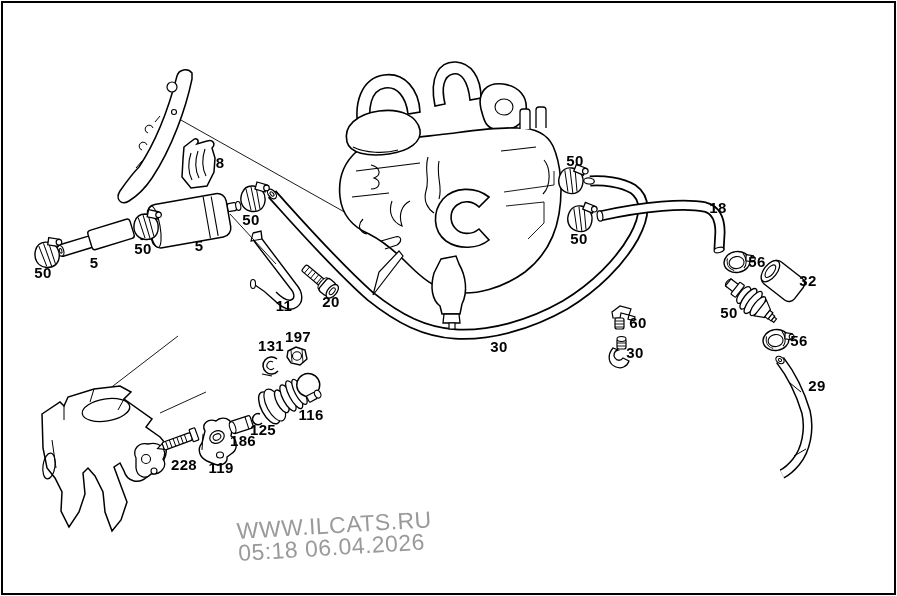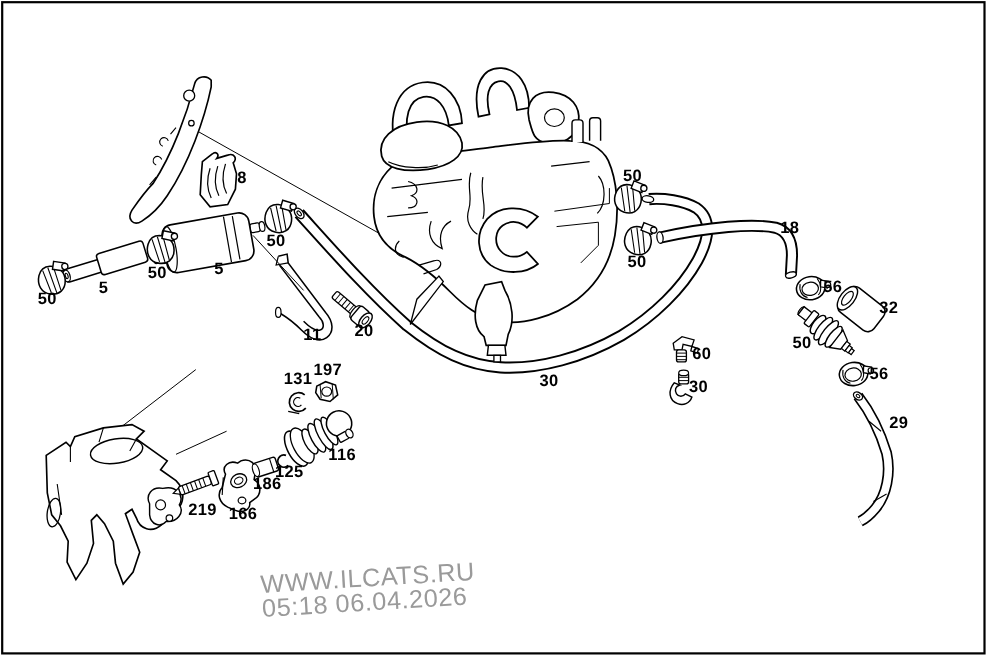--- a/index.html
+++ b/index.html
@@ -265,16 +265,16 @@
 <span class="lbl" style="left:729px;top:312px">50</span>
 <span class="lbl" style="left:799px;top:340px">56</span>
 <span class="lbl" style="left:817px;top:385px">29</span>
 <span class="lbl" style="left:638px;top:322px">60</span>
 <span class="lbl" style="left:635px;top:352px">30</span>
 <span class="lbl" style="left:271px;top:345px">131</span>
 <span class="lbl" style="left:298px;top:336px">197</span>
 <span class="lbl" style="left:311px;top:414px">116</span>
 <span class="lbl" style="left:263px;top:429px">125</span>
 <span class="lbl" style="left:243px;top:440px">186</span>
-<span class="lbl" style="left:184px;top:464px">219</span>
-<span class="lbl" style="left:221px;top:467px">166</span>
+<span class="lbl" style="left:184px;top:464px">228</span>
+<span class="lbl" style="left:221px;top:467px">119</span>
 
 </div>
 
 </body></html>

